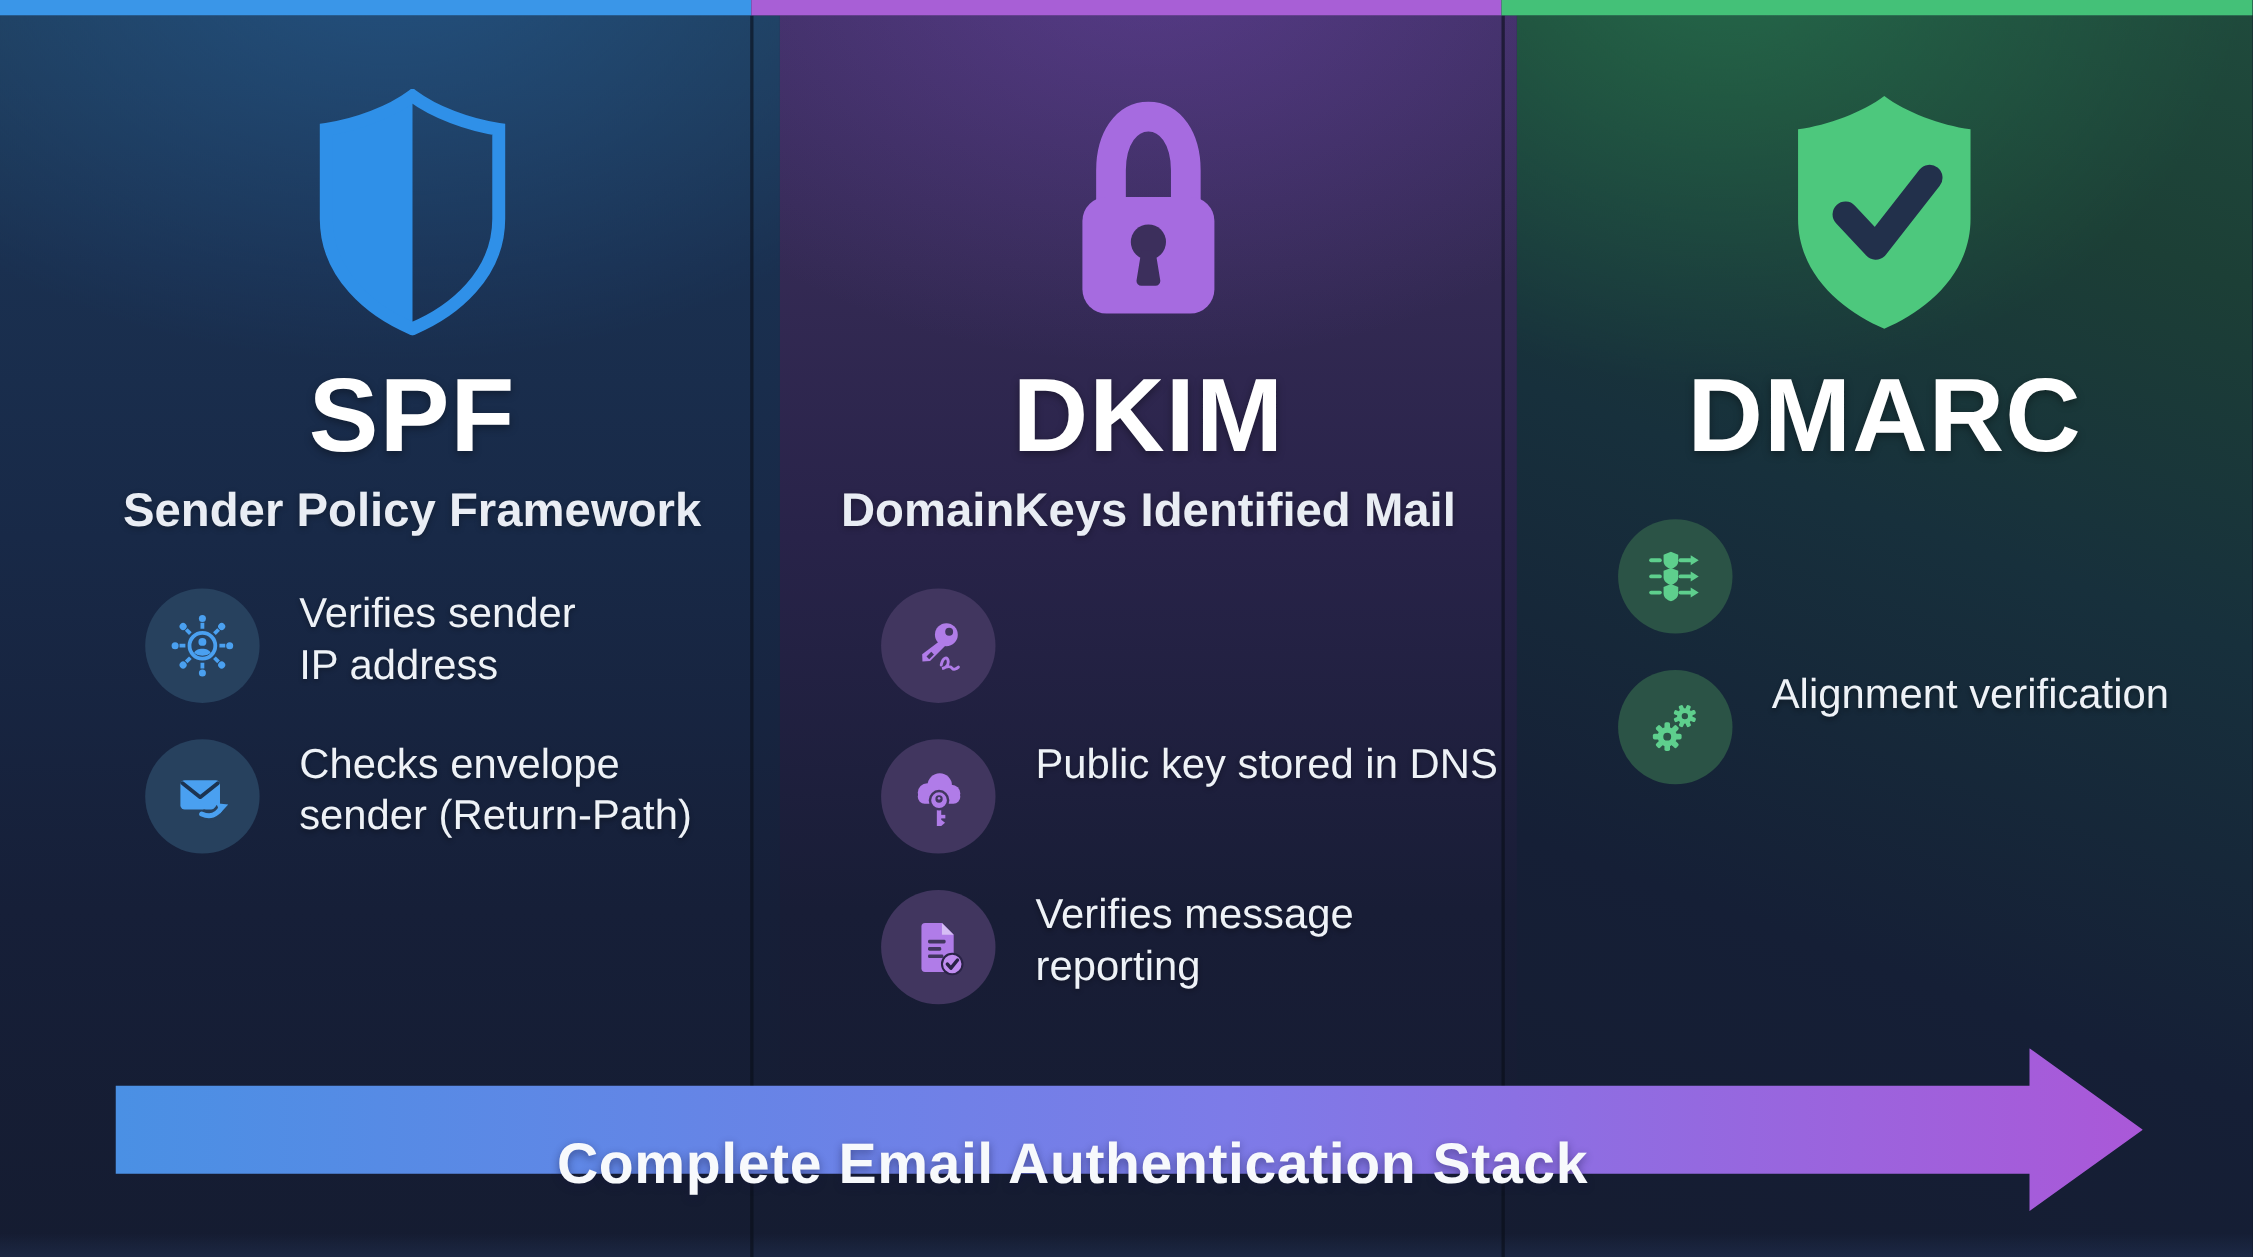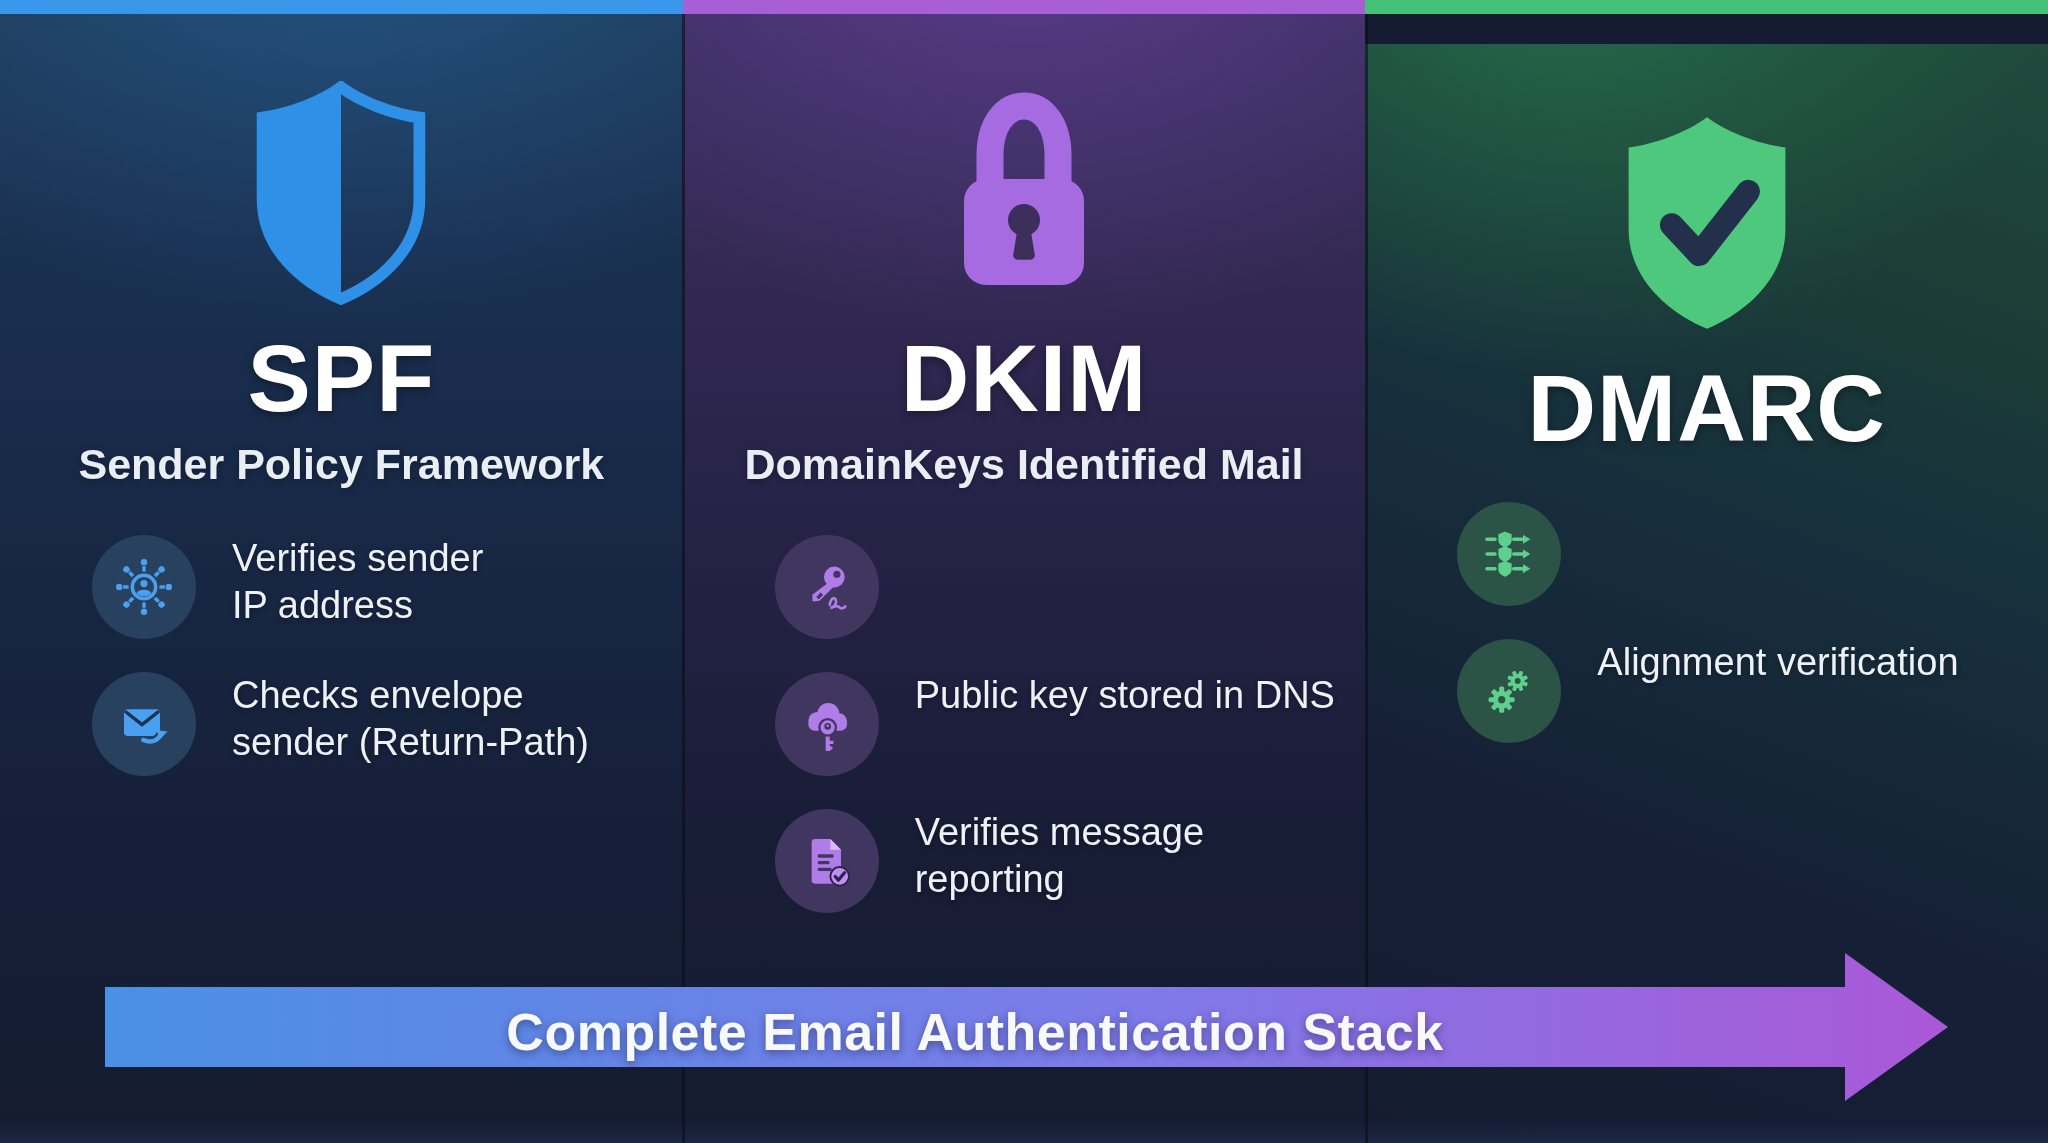--- a/index.html
+++ b/index.html
@@ -16,31 +16,31 @@
   .seg-dkim{background:#a85fd6;}
   .seg-dmarc{background:#44c178;}
 
   
   .columns{position:absolute;top:14px;left:0;width:100%;height:1129px;display:flex;}
   .col{flex:1;display:flex;flex-direction:column;align-items:center;position:relative;}
   .col-spf{
     background:
       radial-gradient(ellipse 130% 55% at 50% -6%, rgba(42,110,180,.42), rgba(42,110,180,0) 62%),
       linear-gradient(180deg,#1e3b58 0%,#1a3050 20%,#182947 42%,#161f38 72%,#151c31 100%);
+    padding-left: 40px;
   }
   .col-dkim{
     background:
       radial-gradient(ellipse 130% 55% at 50% -6%, rgba(130,80,200,.38), rgba(130,80,200,0) 62%),
       linear-gradient(180deg,#3c2e60 0%,#342a54 20%,#282349 42%,#181d36 72%,#151c31 100%);
   }
   .col-dmarc{
     background:
       radial-gradient(ellipse 120% 60% at 28% -6%, rgba(46,150,95,.45), rgba(46,150,95,0) 60%),
       linear-gradient(200deg,#1f4a3c 0%,#1c3f36 18%,#17303c 42%,#151f36 72%,#151c31 100%);
-    margin-top: 30px;
   }
   .divider{position:absolute;top:14px;bottom:0;width:3px;background:rgba(9,13,24,.6);z-index:4;}
   .divider.d1{left:682px;}
   .divider.d2{left:1365px;}
 
   .hero{height:225px;margin-top:66px;display:flex;align-items:center;justify-content:center;}
   .col-title{margin:26px 0 0 0;font-size:95px;line-height:1;font-weight:700;letter-spacing:1px;color:#ffffff;
     text-shadow:0 3px 8px rgba(0,0,0,.35);}
   .col-subtitle{margin:14px 0 0 0;font-size:43px;line-height:1.15;font-weight:700;color:#e9edf4;
     text-shadow:0 2px 6px rgba(0,0,0,.3);}
@@ -49,21 +49,21 @@
   .badge{flex:0 0 104px;width:104px;height:104px;border-radius:50%;display:flex;align-items:center;justify-content:center;}
   .badge-spf{background:#27415e;}
   .badge-dkim{background:#41365f;}
   .badge-dmarc{background:#2b5346;}
   .bullet-text{margin-left:36px;font-size:38px;line-height:1.22;font-weight:500;color:#eef2f7;
     white-space:pre-line;text-shadow:0 2px 5px rgba(0,0,0,.3);}
 
   
   .banner-svg{position:absolute;left:105px;top:953px;z-index:6;display:block;}
   .banner-label{
-    position:absolute;left:105px;top:992px;width:1740px;height:80px;z-index:7;
+    position:absolute;left:105px;top:1018px;width:1740px;height:80px;z-index:7;
     display:flex;align-items:center;justify-content:center;
     font-size:52px;font-weight:700;letter-spacing:.5px;color:#f7f9fc;
     text-shadow:0 3px 8px rgba(20,20,60,.45);
   }
   .bottom-glow{position:absolute;left:0;bottom:0;width:100%;height:22px;
     background:linear-gradient(180deg,rgba(60,90,150,0),rgba(60,90,150,.18));z-index:3;}
 </style>
 </head>
 <body>
 

